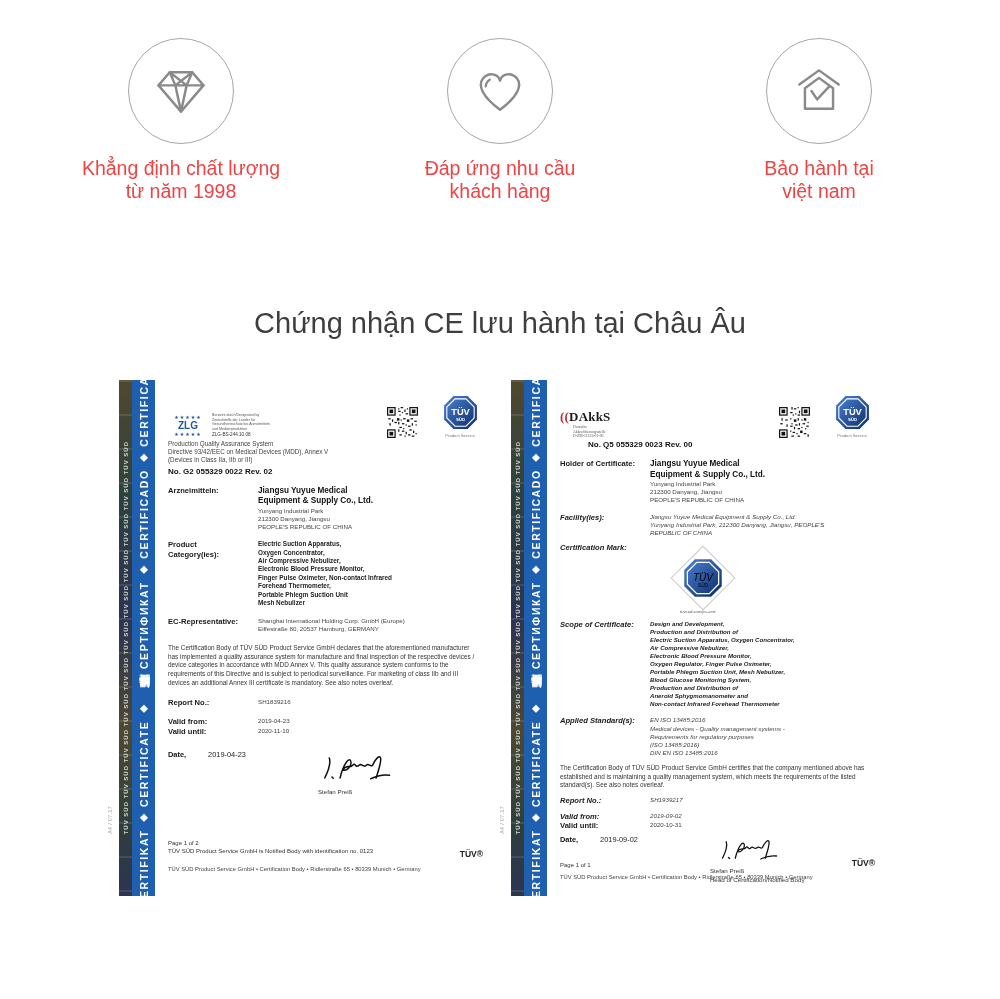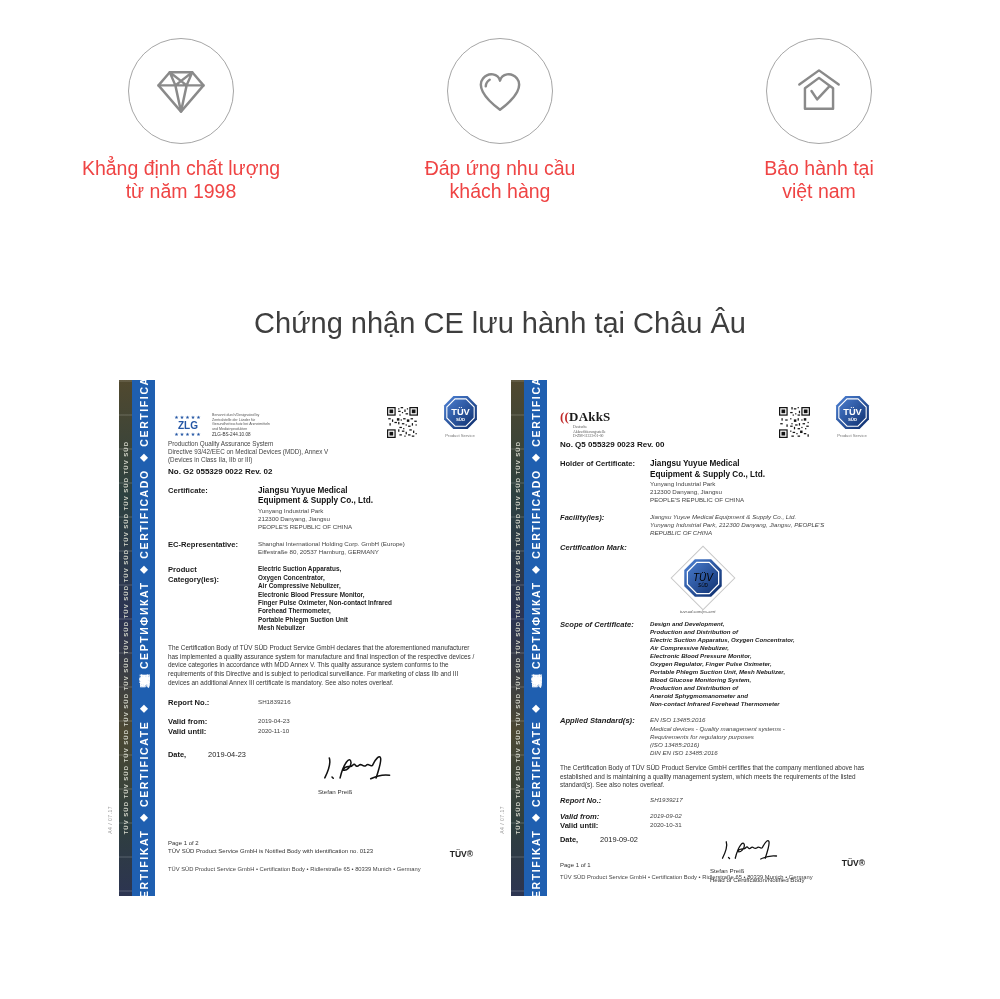--- a/index.html
+++ b/index.html
@@ -100,35 +100,35 @@
   .sig-row{display:flex;margin-top:14px;}
   .date-pair{display:flex;font-size:7.4px;font-weight:bold;color:#111;}
   .date-pair .dv{font-weight:normal;margin-left:22px;color:#222;}
   .sig-block{margin-left:72px;display:flex;flex-direction:column;}
   .sig-svg{width:82px;height:36px;stroke:#111;fill:none;stroke-width:1.7px;stroke-linecap:round;}
   .sig-name{font-size:6.2px;color:#333;margin-top:2px;}
   .sig-title{font-size:6.2px;color:#333;margin-top:2px;}
 
   .page-note{position:absolute;left:13px;bottom:40px;font-size:6px;color:#333;line-height:1.45;}
   .cert-footer{position:absolute;left:13px;right:10px;bottom:24px;font-size:5.8px;color:#444;}
-  .tuv-word{position:absolute;right:16px;bottom:37px;font-size:8.5px;font-weight:bold;color:#222;}
+  .tuv-word{position:absolute;right:6px;bottom:37px;font-size:8.5px;font-weight:bold;color:#222;}
 
   
   .mark-wrap{display:flex;flex-direction:column;align-items:flex-start;margin-left:14px;}
   .mark-diamond{
     width:58px;height:58px;display:flex;align-items:center;justify-content:center;position:relative;margin:6px 0 2px 10px;
   }
   .mark-diamond::before{
     content:"";position:absolute;inset:6px;transform:rotate(45deg);
     border:1px solid #c9c9c9;background:#fff;
   }
   .mark-badge{width:40px;height:40px;position:relative;z-index:1;}
   .mark-caption{font-size:4.2px;color:#555;margin-left:16px;}
 
-  .mt2{margin-top:2px;} .mt6{margin-top:6px;font-style:italic;} .mt8{margin-top:8px;font-style:italic;} .mt9{margin-top:9px;} .mt10{margin-top:10px;justify-content:center;}
+  .mt2{margin-top:2px;margin-left:28px;} .mt6{margin-top:6px;font-style:italic;} .mt8{margin-top:8px;font-style:italic;} .mt9{margin-top:9px;} .mt10{margin-top:10px;justify-content:center;}
 </style>
 </head>
 <body>
 
 <section class="features">
 
   <div class="feature">
     <div class="feature-circle">
       <svg viewBox="0 0 64 64">
         <path d="M20 12 L44 12 L56 26 L32 54 L8 26 Z"></path>
@@ -262,47 +262,47 @@
           <span class="tuv-caption">Product Service</span>
         </div>
       </div>
 
       <div class="cert-subtitle pre">Production Quality Assurance System
 Directive 93/42/EEC on Medical Devices (MDD), Annex V
 (Devices in Class IIa, IIb or III)</div>
       <div class="cert-no">No. G2 055329 0022 Rev. 02</div>
 
       <div class="row mt10">
-        <span class="lbl">Certificate:</span>
+        <span class="lbl">Arzneimitteln:</span>
         <span class="val">
           <span class="val-bold pre">Jiangsu Yuyue Medical
 Equipment &amp; Supply Co., Ltd.</span>
           <span class="val-small pre" style="display:block">Yunyang Industrial Park
 212300 Danyang, Jiangsu
 PEOPLE'S REPUBLIC OF CHINA</span>
         </span>
-      </div>
-
-      <div class="row mt9">
-        <span class="lbl">EC-Representative:</span>
-        <span class="val val-small pre">Shanghai International Holding Corp. GmbH (Europe)
-Eiffestraße 80, 20537 Hamburg, GERMANY</span>
       </div>
 
       <div class="row mt9">
         <span class="lbl pre">Product
 Category(ies):</span>
         <span class="val val-list pre">Electric Suction Apparatus,
 Oxygen Concentrator,
 Air Compressive Nebulizer,
 Electronic Blood Pressure Monitor,
 Finger Pulse Oximeter, Non-contact Infrared
 Forehead Thermometer,
 Portable Phlegm Suction Unit
 Mesh Nebulizer</span>
+      </div>
+
+      <div class="row mt9">
+        <span class="lbl">EC-Representative:</span>
+        <span class="val val-small pre">Shanghai International Holding Corp. GmbH (Europe)
+Eiffestraße 80, 20537 Hamburg, GERMANY</span>
       </div>
 
       <div class="decl">The Certification Body of TÜV SÜD Product Service GmbH declares that the aforementioned manufacturer has implemented a quality assurance system for manufacture and final inspection of the respective devices / device categories in accordance with MDD Annex V. This quality assurance system conforms to the requirements of this Directive and is subject to periodical surveillance. For marketing of class IIb and III devices an additional Annex III certificate is mandatory. See also notes overleaf.</div>
 
       <div class="row mt10">
         <span class="lbl">Report No.:</span>
         <span class="val val-small">SH1839216</span>
       </div>
 
       <div class="row mt10">

